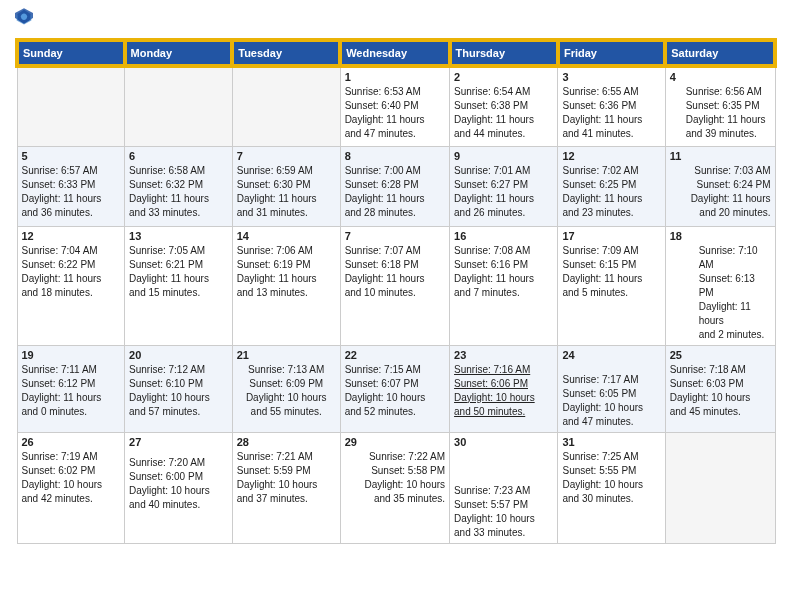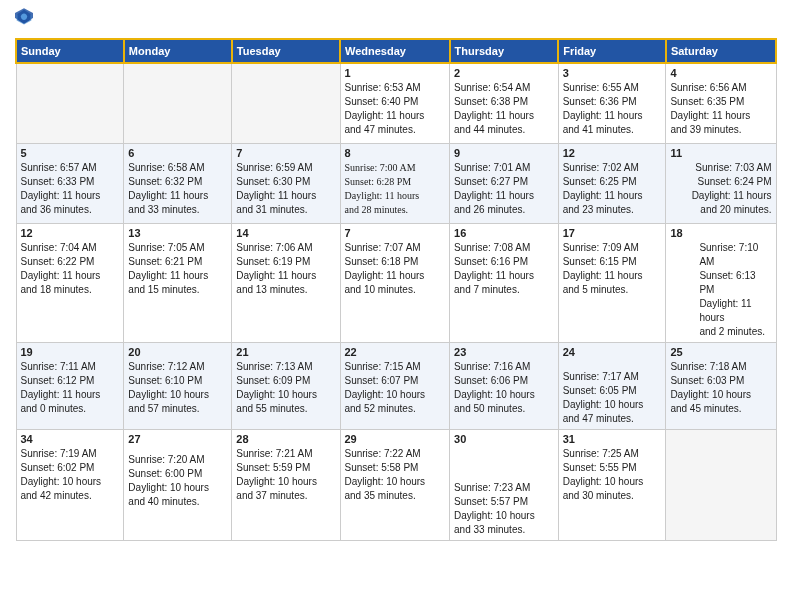--- a/index.html
+++ b/index.html
@@ -57,21 +57,21 @@
       border-collapse: collapse;
       border: 1px solid #ccc;
     }
     .calendar th {
       background: #2255a4;
       color: #fff;
       font-size: 11px;
       font-weight: bold;
       padding: 5px 4px;
       text-align: left;
-      border: 2px solid #eab308;
+      border: 4px solid #eab308;
     }
     .calendar td {
       vertical-align: top;
       border: 1px solid #ccc;
       padding: 3px 4px;
       width: 113px;
       height: 80px;
       font-size: 9.5px;
       color: #222;
       background: #fff;
@@ -150,21 +150,21 @@
           </td>
           <td>
             <span class="day-num">3</span>
             <div class="day-info" style="white-space: pre-line;">Sunrise: 6:55 AM
 Sunset: 6:36 PM
 Daylight: 11 hours
 and 41 minutes.</div>
           </td>
           <td>
             <span class="day-num">4</span>
-            <div class="day-info" style="white-space: pre-line;">Sunrise: 6:56 AM
+            <div class="day-info" style="white-space: pre-line; margin-left: 16px;">Sunrise: 6:56 AM
 Sunset: 6:35 PM
 Daylight: 11 hours
 and 39 minutes.</div>
           </td>
         </tr>
         <tr class="row-shaded">
           <td>
             <span class="day-num">5</span>
             <div class="day-info" style="white-space: pre-line;">Sunrise: 6:57 AM
 Sunset: 6:33 PM
@@ -180,21 +180,21 @@
           </td>
           <td>
             <span class="day-num">7</span>
             <div class="day-info" style="white-space: pre-line;">Sunrise: 6:59 AM
 Sunset: 6:30 PM
 Daylight: 11 hours
 and 31 minutes.</div>
           </td>
           <td>
             <span class="day-num">8</span>
-            <div class="day-info" style="white-space: pre-line; font-family: Liberation Serif, serif;">Sunrise: 7:00 AM
+            <div class="day-info" style="white-space: pre-line;">Sunrise: 7:00 AM
 Sunset: 6:28 PM
 Daylight: 11 hours
 and 28 minutes.</div>
           </td>
           <td>
             <span class="day-num">9</span>
             <div class="day-info" style="white-space: pre-line;">Sunrise: 7:01 AM
 Sunset: 6:27 PM
 Daylight: 11 hours
 and 26 minutes.</div>
@@ -275,35 +275,35 @@
           </td>
           <td>
             <span class="day-num">20</span>
             <div class="day-info" style="white-space: pre-line;">Sunrise: 7:12 AM
 Sunset: 6:10 PM
 Daylight: 10 hours
 and 57 minutes.</div>
           </td>
           <td>
             <span class="day-num">21</span>
-            <div class="day-info" style="white-space: pre-line;">Sunrise: 7:13 AM
+            <div class="day-info" style="white-space: pre-line; text-align: center;">Sunrise: 7:13 AM
 Sunset: 6:09 PM
 Daylight: 10 hours
 and 55 minutes.</div>
           </td>
           <td>
             <span class="day-num">22</span>
             <div class="day-info" style="white-space: pre-line;">Sunrise: 7:15 AM
 Sunset: 6:07 PM
 Daylight: 10 hours
 and 52 minutes.</div>
           </td>
           <td>
             <span class="day-num">23</span>
-            <div class="day-info" style="white-space: pre-line;">Sunrise: 7:16 AM
+            <div class="day-info" style="white-space: pre-line; text-decoration: underline;">Sunrise: 7:16 AM
 Sunset: 6:06 PM
 Daylight: 10 hours
 and 50 minutes.</div>
           </td>
           <td>
             <span class="day-num">24</span>
             <div class="day-info" style="white-space: pre-line; margin-top: 12px;">Sunrise: 7:17 AM
 Sunset: 6:05 PM
 Daylight: 10 hours
 and 47 minutes.</div>
@@ -311,21 +311,21 @@
           <td>
             <span class="day-num">25</span>
             <div class="day-info" style="white-space: pre-line;">Sunrise: 7:18 AM
 Sunset: 6:03 PM
 Daylight: 10 hours
 and 45 minutes.</div>
           </td>
         </tr>
         <tr>
           <td>
-            <span class="day-num">34</span>
+            <span class="day-num">26</span>
             <div class="day-info" style="white-space: pre-line;">Sunrise: 7:19 AM
 Sunset: 6:02 PM
 Daylight: 10 hours
 and 42 minutes.</div>
           </td>
           <td>
             <span class="day-num">27</span>
             <div class="day-info" style="white-space: pre-line; margin-top: 8px;">Sunrise: 7:20 AM
 Sunset: 6:00 PM
 Daylight: 10 hours
@@ -333,21 +333,21 @@
           </td>
           <td>
             <span class="day-num">28</span>
             <div class="day-info" style="white-space: pre-line;">Sunrise: 7:21 AM
 Sunset: 5:59 PM
 Daylight: 10 hours
 and 37 minutes.</div>
           </td>
           <td>
             <span class="day-num">29</span>
-            <div class="day-info" style="white-space: pre-line;">Sunrise: 7:22 AM
+            <div class="day-info" style="white-space: pre-line; text-align: right;">Sunrise: 7:22 AM
 Sunset: 5:58 PM
 Daylight: 10 hours
 and 35 minutes.</div>
           </td>
           <td>
             <span class="day-num">30</span>
             <div class="day-info" style="white-space: pre-line; margin-top: 36px;">Sunrise: 7:23 AM
 Sunset: 5:57 PM
 Daylight: 10 hours
 and 33 minutes.</div>

